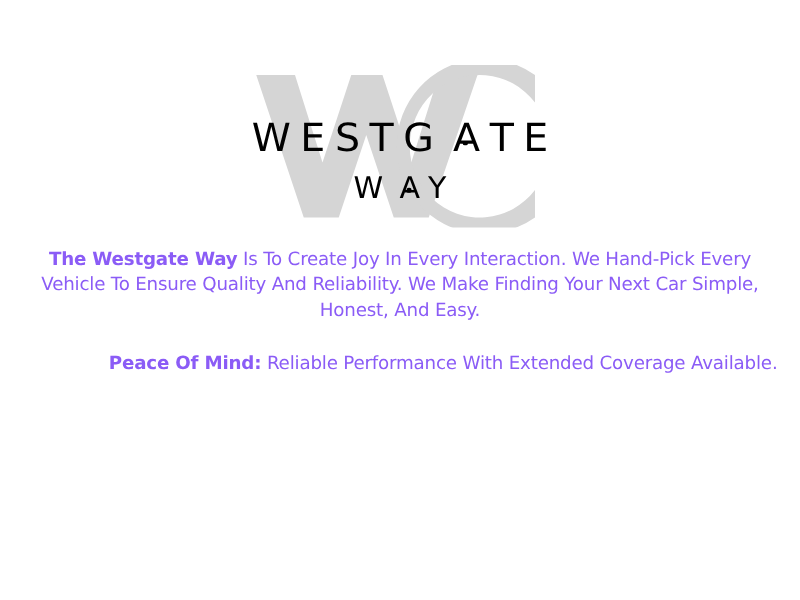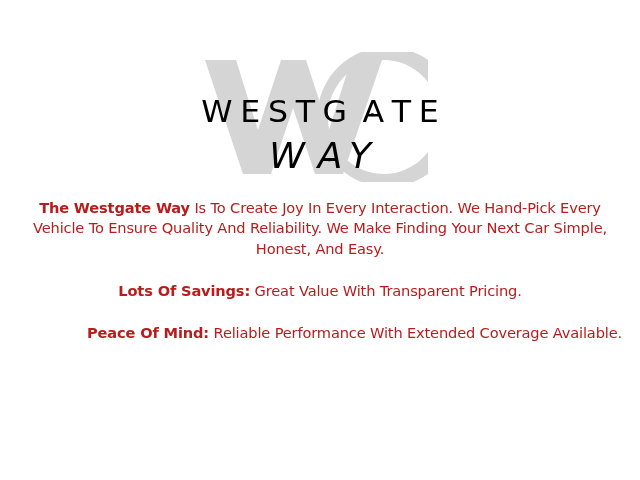--- a/index.html
+++ b/index.html
@@ -66,24 +66,23 @@
   .wordmark-main {
     top: 44px;
     font-size: 31px;
     letter-spacing: 7.5px;
     text-indent: 7.5px;
     transform: scaleX(1.02);
   }
 
   .wordmark-sub {
     top: 86px;
-    font-size: 36px;
+    font-size: 24px;
     letter-spacing: 6.5px;
     text-indent: 6.5px;
-    font-style: italic;
   }
 
   
   .dotA {
     position: relative;
     display: inline-block;
   }
   .dotA::after {
     content: "";
     position: absolute;
@@ -96,21 +95,21 @@
     transform: translate(-50%, -50%);
   }
 
   
   .copy {
     position: absolute;
     left: 18px;
     top: 198px;
     width: 604px;
     text-align: center;
-    color: #b91c1c;
+    color: #8b5cf6;
     font-family: "DejaVu Sans", sans-serif;
   }
 
   .para {
     font-size: 14.6px;
     line-height: 20.4px;
     letter-spacing: -0.15px;
     font-weight: 400;
     margin: 0;
   }
@@ -144,22 +143,19 @@
     </div>
   </div>
 
   <div class="copy">
 
     <p class="para intro">
       <span class="lead">The Westgate Way</span><span> Is To Create Joy In Every Interaction. We Hand-Pick Every Vehicle To Ensure Quality And Reliability. We Make Finding Your Next Car Simple, Honest, And Easy.</span>
     </p>
 
 
-    <p class="para feature">
-      <span class="lead">Lots Of Savings:</span><span> Great Value With Transparent Pricing.</span>
-    </p>
 
     <p class="para feature last">
       <span class="lead">Peace Of Mind:</span><span> Reliable Performance With Extended Coverage Available.</span>
     </p>
 
   </div>
 </div>
 
 </body></html>

